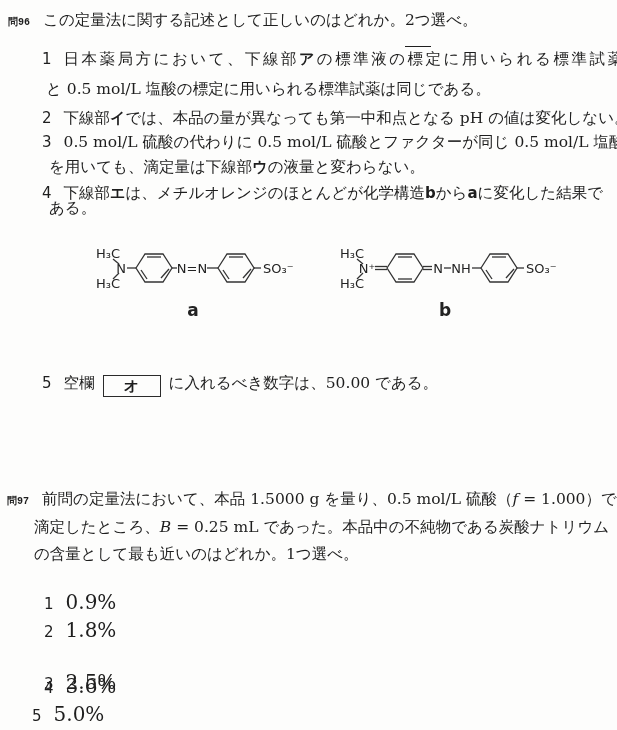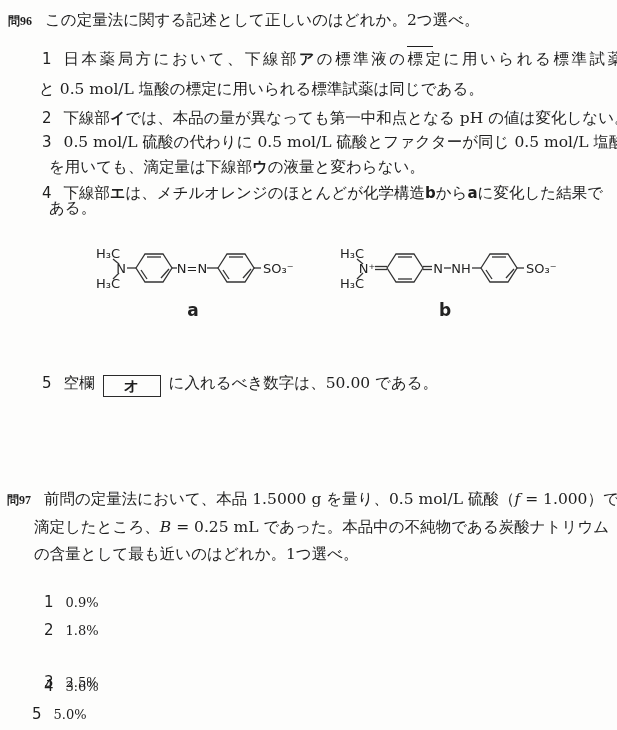--- a/index.html
+++ b/index.html
@@ -7,61 +7,61 @@
     position:relative; width:617px; height:730px;
     background:#fdfdfc; overflow:hidden;
     font-family:"DejaVu Serif","Liberation Serif",serif;
     color:#1e1e1e;
   }
   .line {
     position:absolute; white-space:nowrap;
     font-size:15.5px; line-height:20px; color:#1e1e1e;
   }
   .qlabel {
-    font-family:Liberation Serif, serif;
-    font-weight:700; font-size:12px; margin-right:13px;
+    font-family:Liberation Mono, monospace;
+    font-weight:700; font-size:10px; margin-right:13px;
   }
   .num {
     font-family:"DejaVu Sans","Liberation Sans",sans-serif;
     font-weight:500; font-size:15px; margin-right:12px;
   }
   .gothic {
     font-family:"DejaVu Sans","Liberation Sans",sans-serif;
     font-weight:600; font-size:15px;
   }
   .sp25 { letter-spacing:2.5px; }
   .ul { border-bottom:1.6px solid #1e1e1e; padding-bottom:17px; }
   .italic { font-style:italic; }
   .blankbox {
     display:inline-block; width:56px; height:20px; line-height:20px;
     border:1.3px solid #2a2a2a; text-align:center;
     margin:0 8px; vertical-align:-3px;
   }
-  .optval { font-size:13px; }
+  .optval { font-size:20px; }
   svg.struct { position:absolute; overflow:visible; }
   svg.struct line, svg.struct polygon { stroke:#333; stroke-width:1.3; fill:none; }
   svg.struct text {
     font-family:"DejaVu Sans","Liberation Sans",sans-serif;
     font-size:13px; fill:#222;
   }
   svg.struct text.slabel { font-size:17px; font-weight:600; }
 </style>
 </head>
 <body>
 
 <div class="page">
 
   <div class="line" style="left:8px;top:10px">
     <span class="qlabel">問96</span><span>この定量法に関する記述として正しいのはどれか。</span><span class="ul">2つ</span><span>選べ。</span>
   </div>
 
   <div class="line" style="left:42px;top:49px">
     <span class="num">1</span><span class="sp25">日本薬局方において、下線部</span><span class="gothic sp25">ア</span><span class="sp25">の標準液の標定に用いられる標準試薬</span>
   </div>
-  <div class="line" style="left:39px;top:79px">
+  <div class="line" style="left:46px;top:79px">
     <span>と 0.5 mol/L 塩酸の標定に用いられる標準試薬は同じである。</span>
   </div>
 
   <div class="line" style="left:42px;top:108px">
     <span class="num">2</span><span>下線部</span><span class="gothic">イ</span><span>では、本品の量が異なっても第一中和点となる pH の値は変化しない。</span>
   </div>
 
   <div class="line" style="left:42px;top:132px">
     <span class="num">3</span><span>0.5 mol/L 硫酸の代わりに 0.5 mol/L 硫酸とファクターが同じ 0.5 mol/L 塩酸</span>
   </div>

